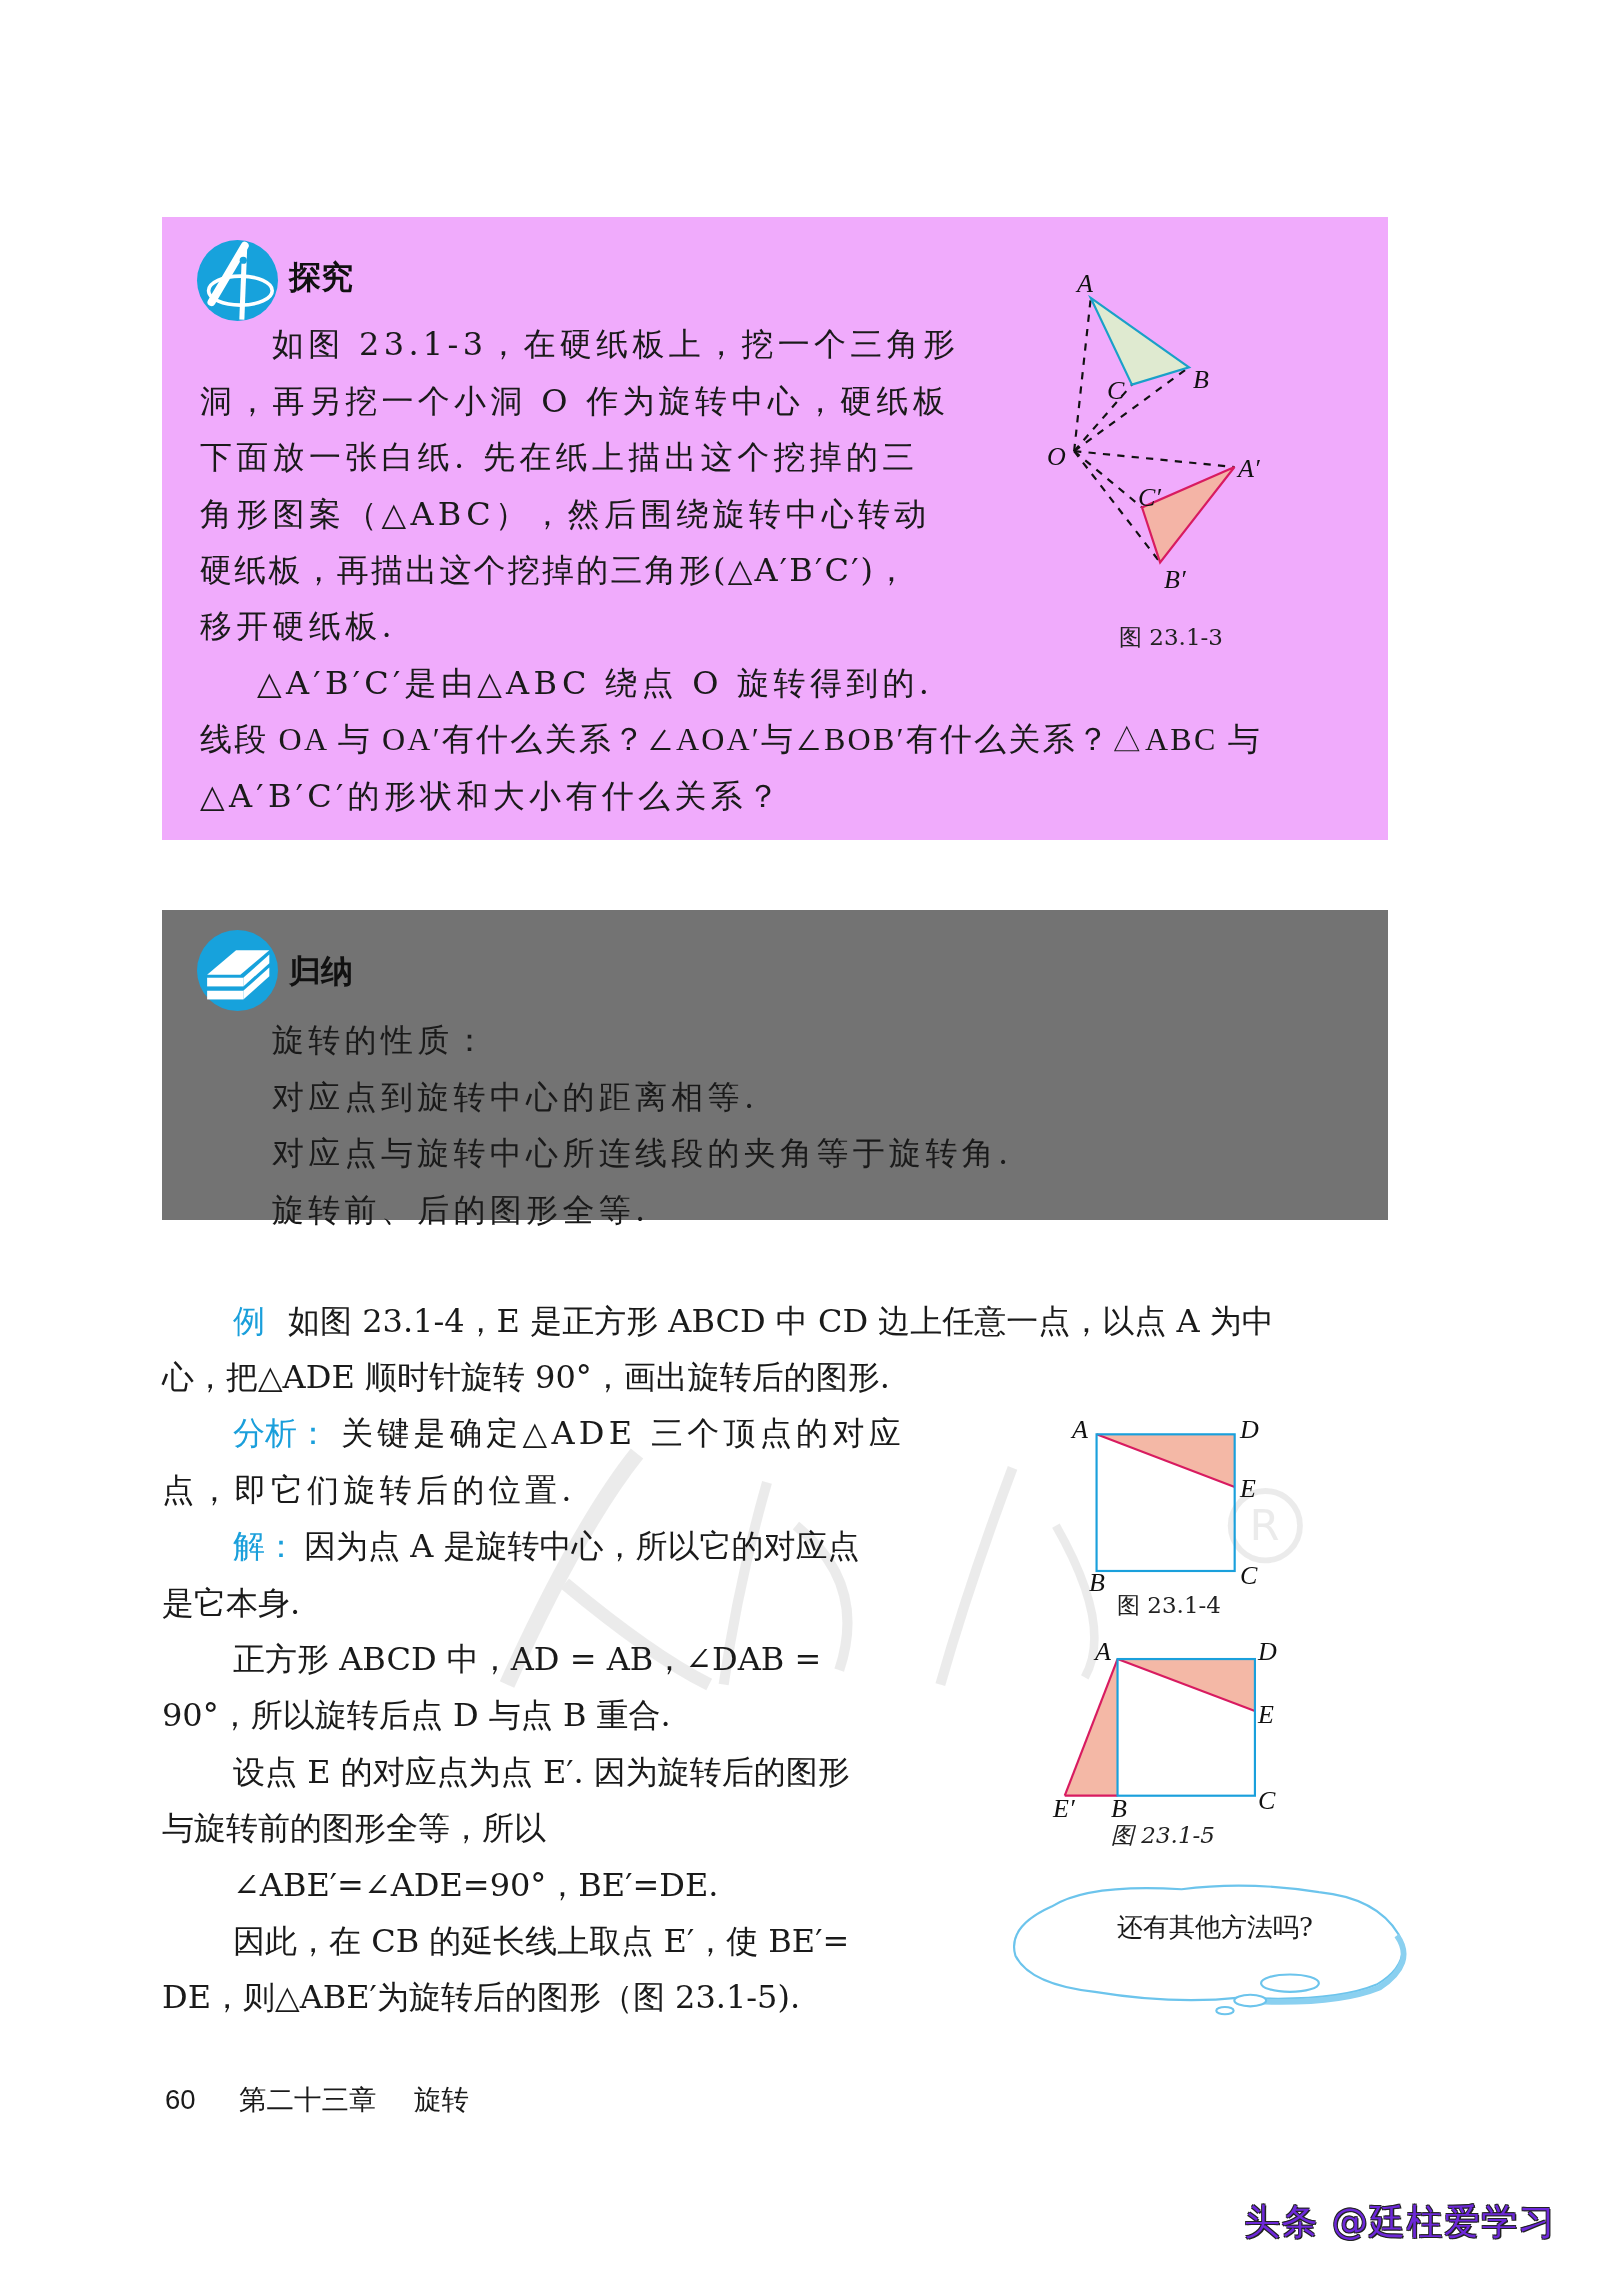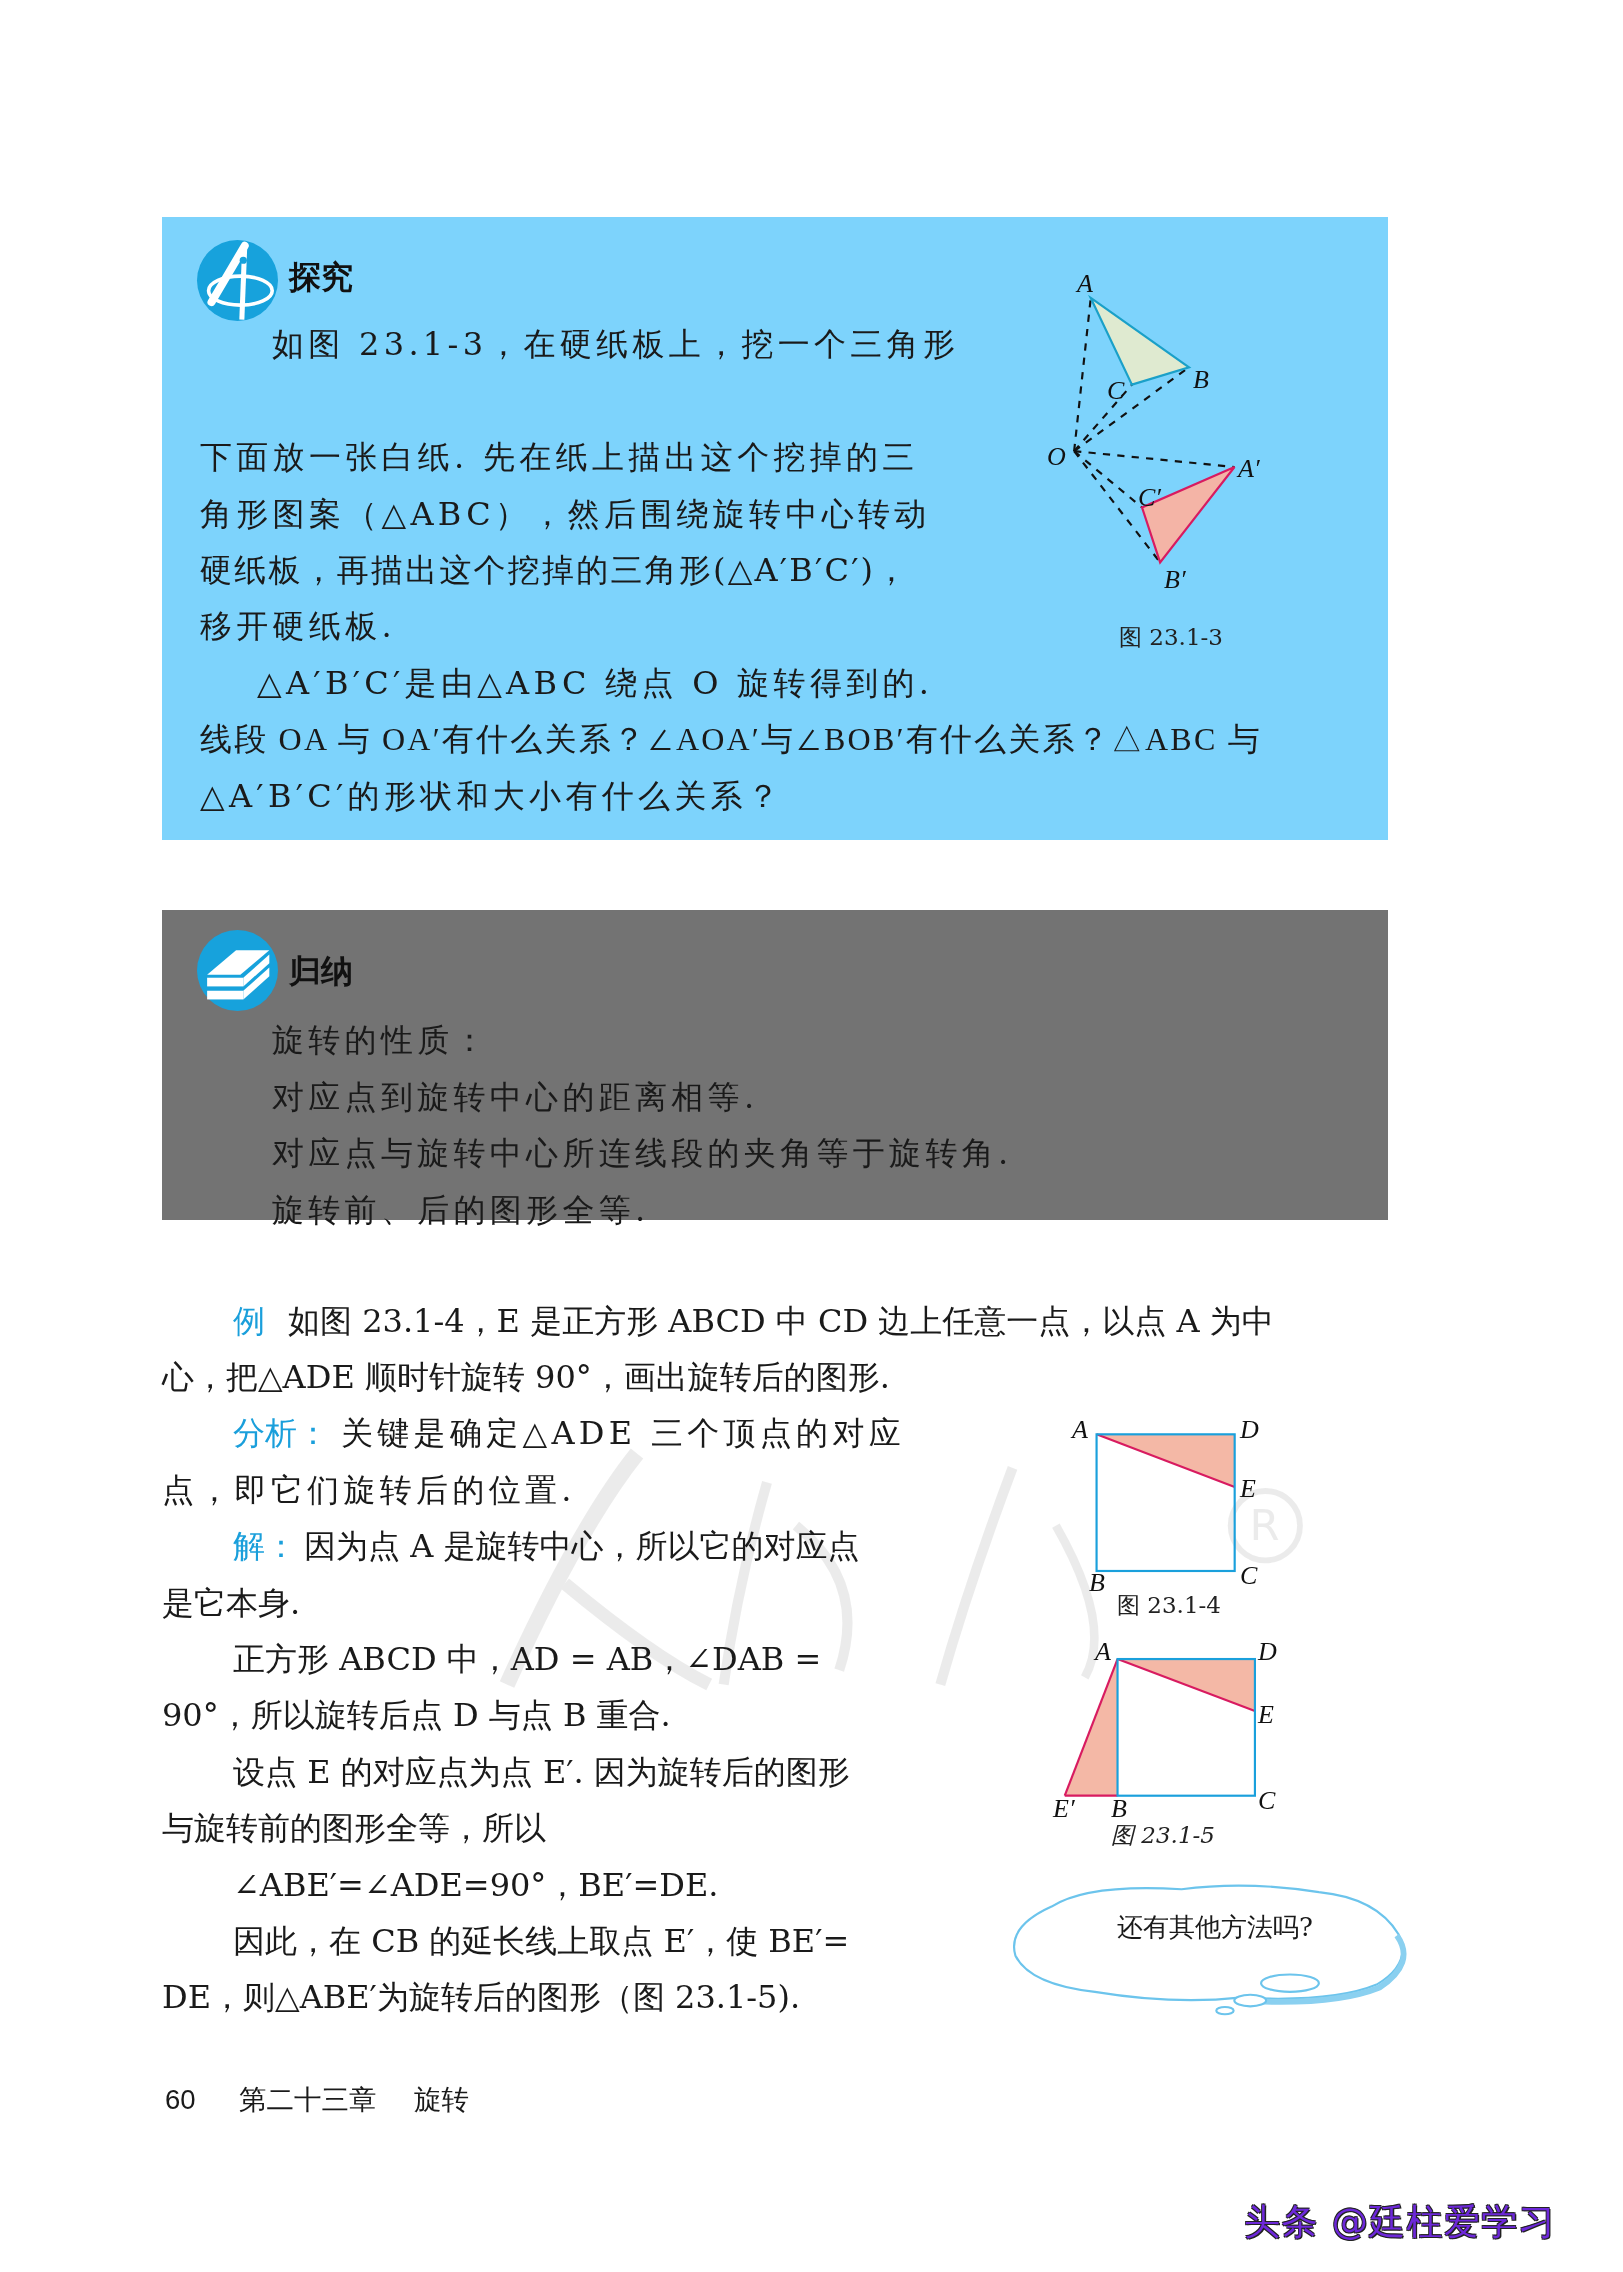--- a/index.html
+++ b/index.html
@@ -1,19 +1,19 @@
 <!DOCTYPE html>
 <html style="font-size:11.6px"><head>
 <meta charset="utf-8">
 <style>
   html,body{margin:0;padding:0;}
   body{width:1623px;height:2273px;background:#ffffff;position:relative;overflow:hidden;
        font-family:"DejaVu Serif","Liberation Serif",serif;color:#1a1a1a;}
   .box{position:absolute;left:162px;width:1226px;}
-  .explore{top:217px;height:623px;background:#7dd3fc;}
+  .explore{top:217px;height:623px;background:#f0abfc;}
   .summary{top:910px;height:310px;background:#737373;}
   .badge{position:absolute;width:81px;height:81px;border-radius:50%;background:#17a2dc;}
   .badge svg{position:absolute;left:0;top:0;}
   .box-title{position:absolute;font-family:"DejaVu Sans","Liberation Sans",sans-serif;font-weight:bold;font-size:32px;color:#111;}
   .line{position:absolute;font-size:32px;line-height:38px;white-space:nowrap;letter-spacing:4.3px;}
   .fig{position:absolute;}
   .cap{position:absolute;font-size:23px;color:#222;white-space:nowrap;}
   .lbl{position:absolute;font-family:"Liberation Serif",serif;font-style:italic;font-size:26px;color:#111;}
   .blue{color:#1a9fdb;}
   .footer{position:absolute;top:2082px;left:165px;font-size:27.5px;white-space:nowrap;}
@@ -32,20 +32,21 @@
     <svg width="81" height="81" viewBox="0 0 112 112">
       <ellipse cx="60" cy="70" rx="44" ry="20" fill="none" stroke="#fff" stroke-width="5"></ellipse>
       <line x1="66" y1="8" x2="20" y2="86" stroke="#fff" stroke-width="11" stroke-linecap="round"></line>
       <line x1="66" y1="8" x2="62" y2="110" stroke="#fff" stroke-width="7"></line>
       <circle cx="64" cy="28" r="5" fill="#17a2dc"></circle>
     </svg>
   </div>
   <div class="box-title" style="left:127px;top:39px;">探究</div>
 
   <div class="line" style="left:110px;top:108px;">如图 23.1-3，在硬纸板上，挖一个三角形</div>
+  <div class="line" style="left:38px;top:165px;">洞，再另挖一个小洞 O 作为旋转中心，硬纸板</div>
   <div class="line" style="left:38px;top:221px;">下面放一张白纸. 先在纸上描出这个挖掉的三</div>
   <div class="line" style="left:38px;top:278px;text-align:right;">角形图案（△ABC），然后围绕旋转中心转动</div>
   <div class="line" style="left:38px;top:334px;letter-spacing:2.2px;">硬纸板，再描出这个挖掉的三角形(△A′B′C′)，</div>
   <div class="line" style="left:38px;top:390px;">移开硬纸板.</div>
   <div class="line" style="left:95px;top:447px;">△A′B′C′是由△ABC 绕点 O 旋转得到的.</div>
   <div class="line" style="left:38px;top:503px;letter-spacing:2.2px;font-family:Liberation Serif, serif;">线段 OA 与 OA′有什么关系？∠AOA′与∠BOB′有什么关系？△ABC 与</div>
   <div class="line" style="left:38px;top:560px;">△A′B′C′的形状和大小有什么关系？</div>
 </div>
 
 <div class="fig" style="left:1012px;top:253px;width:289px;height:405px;">

